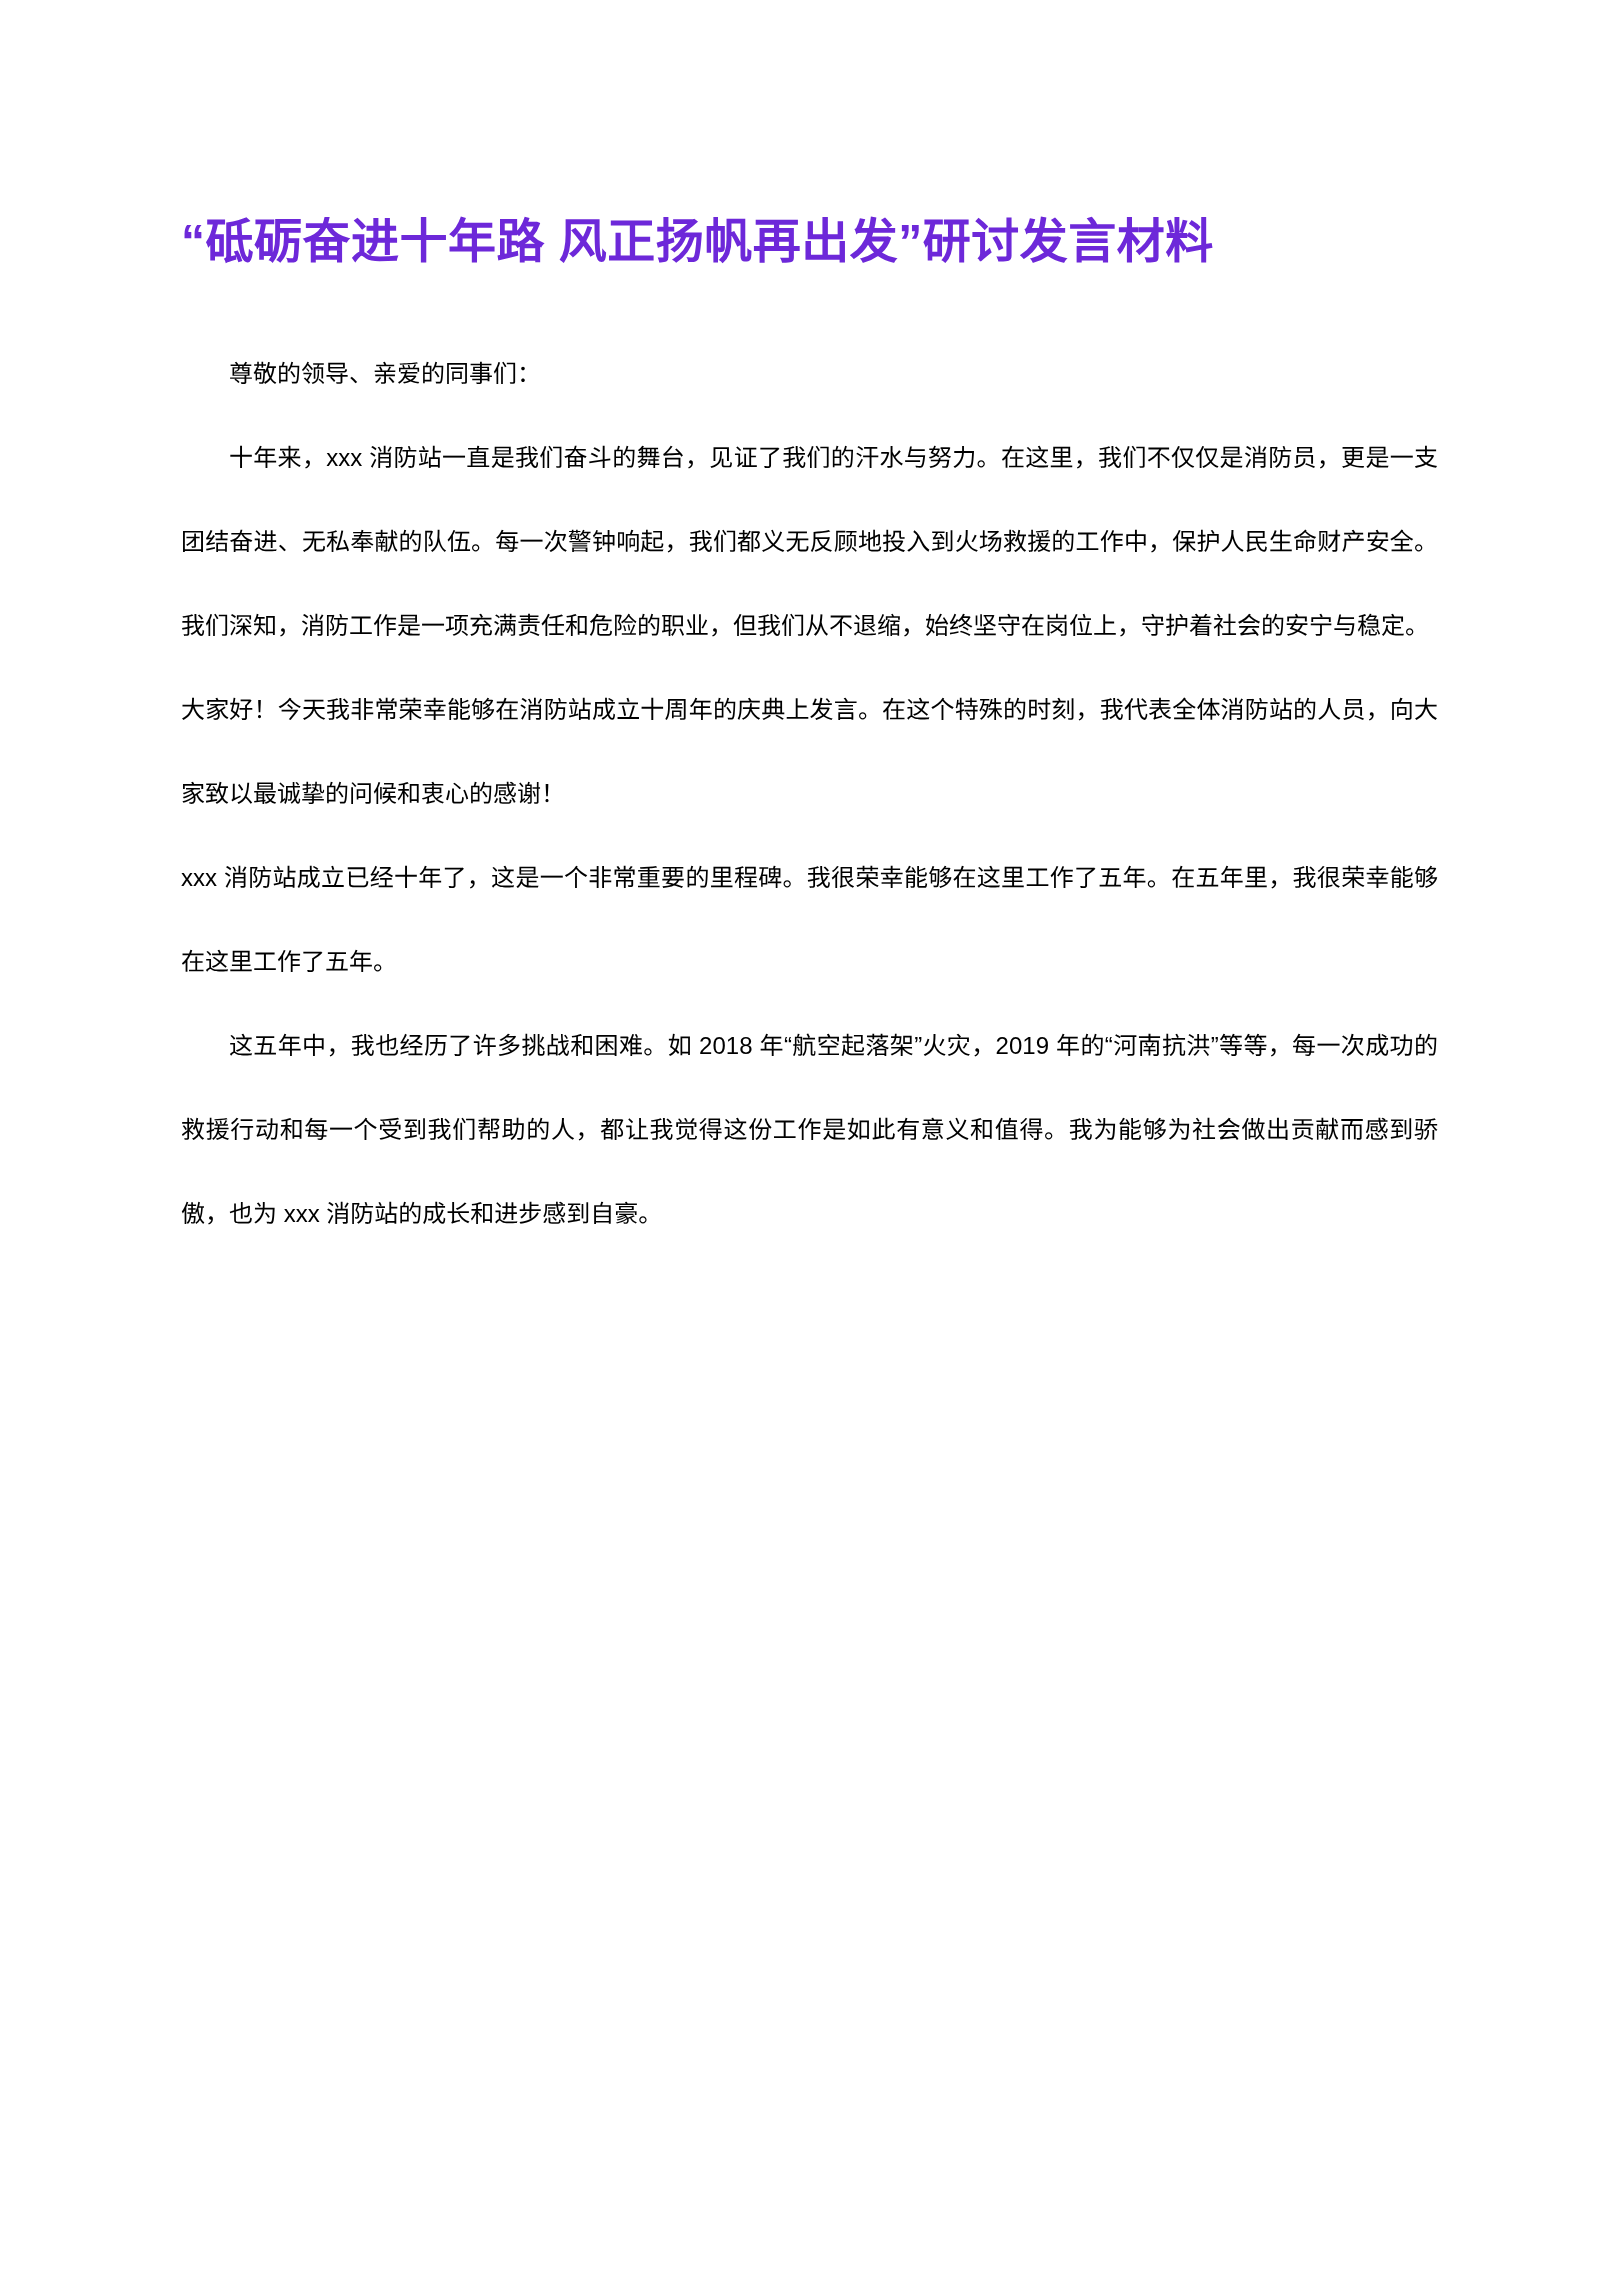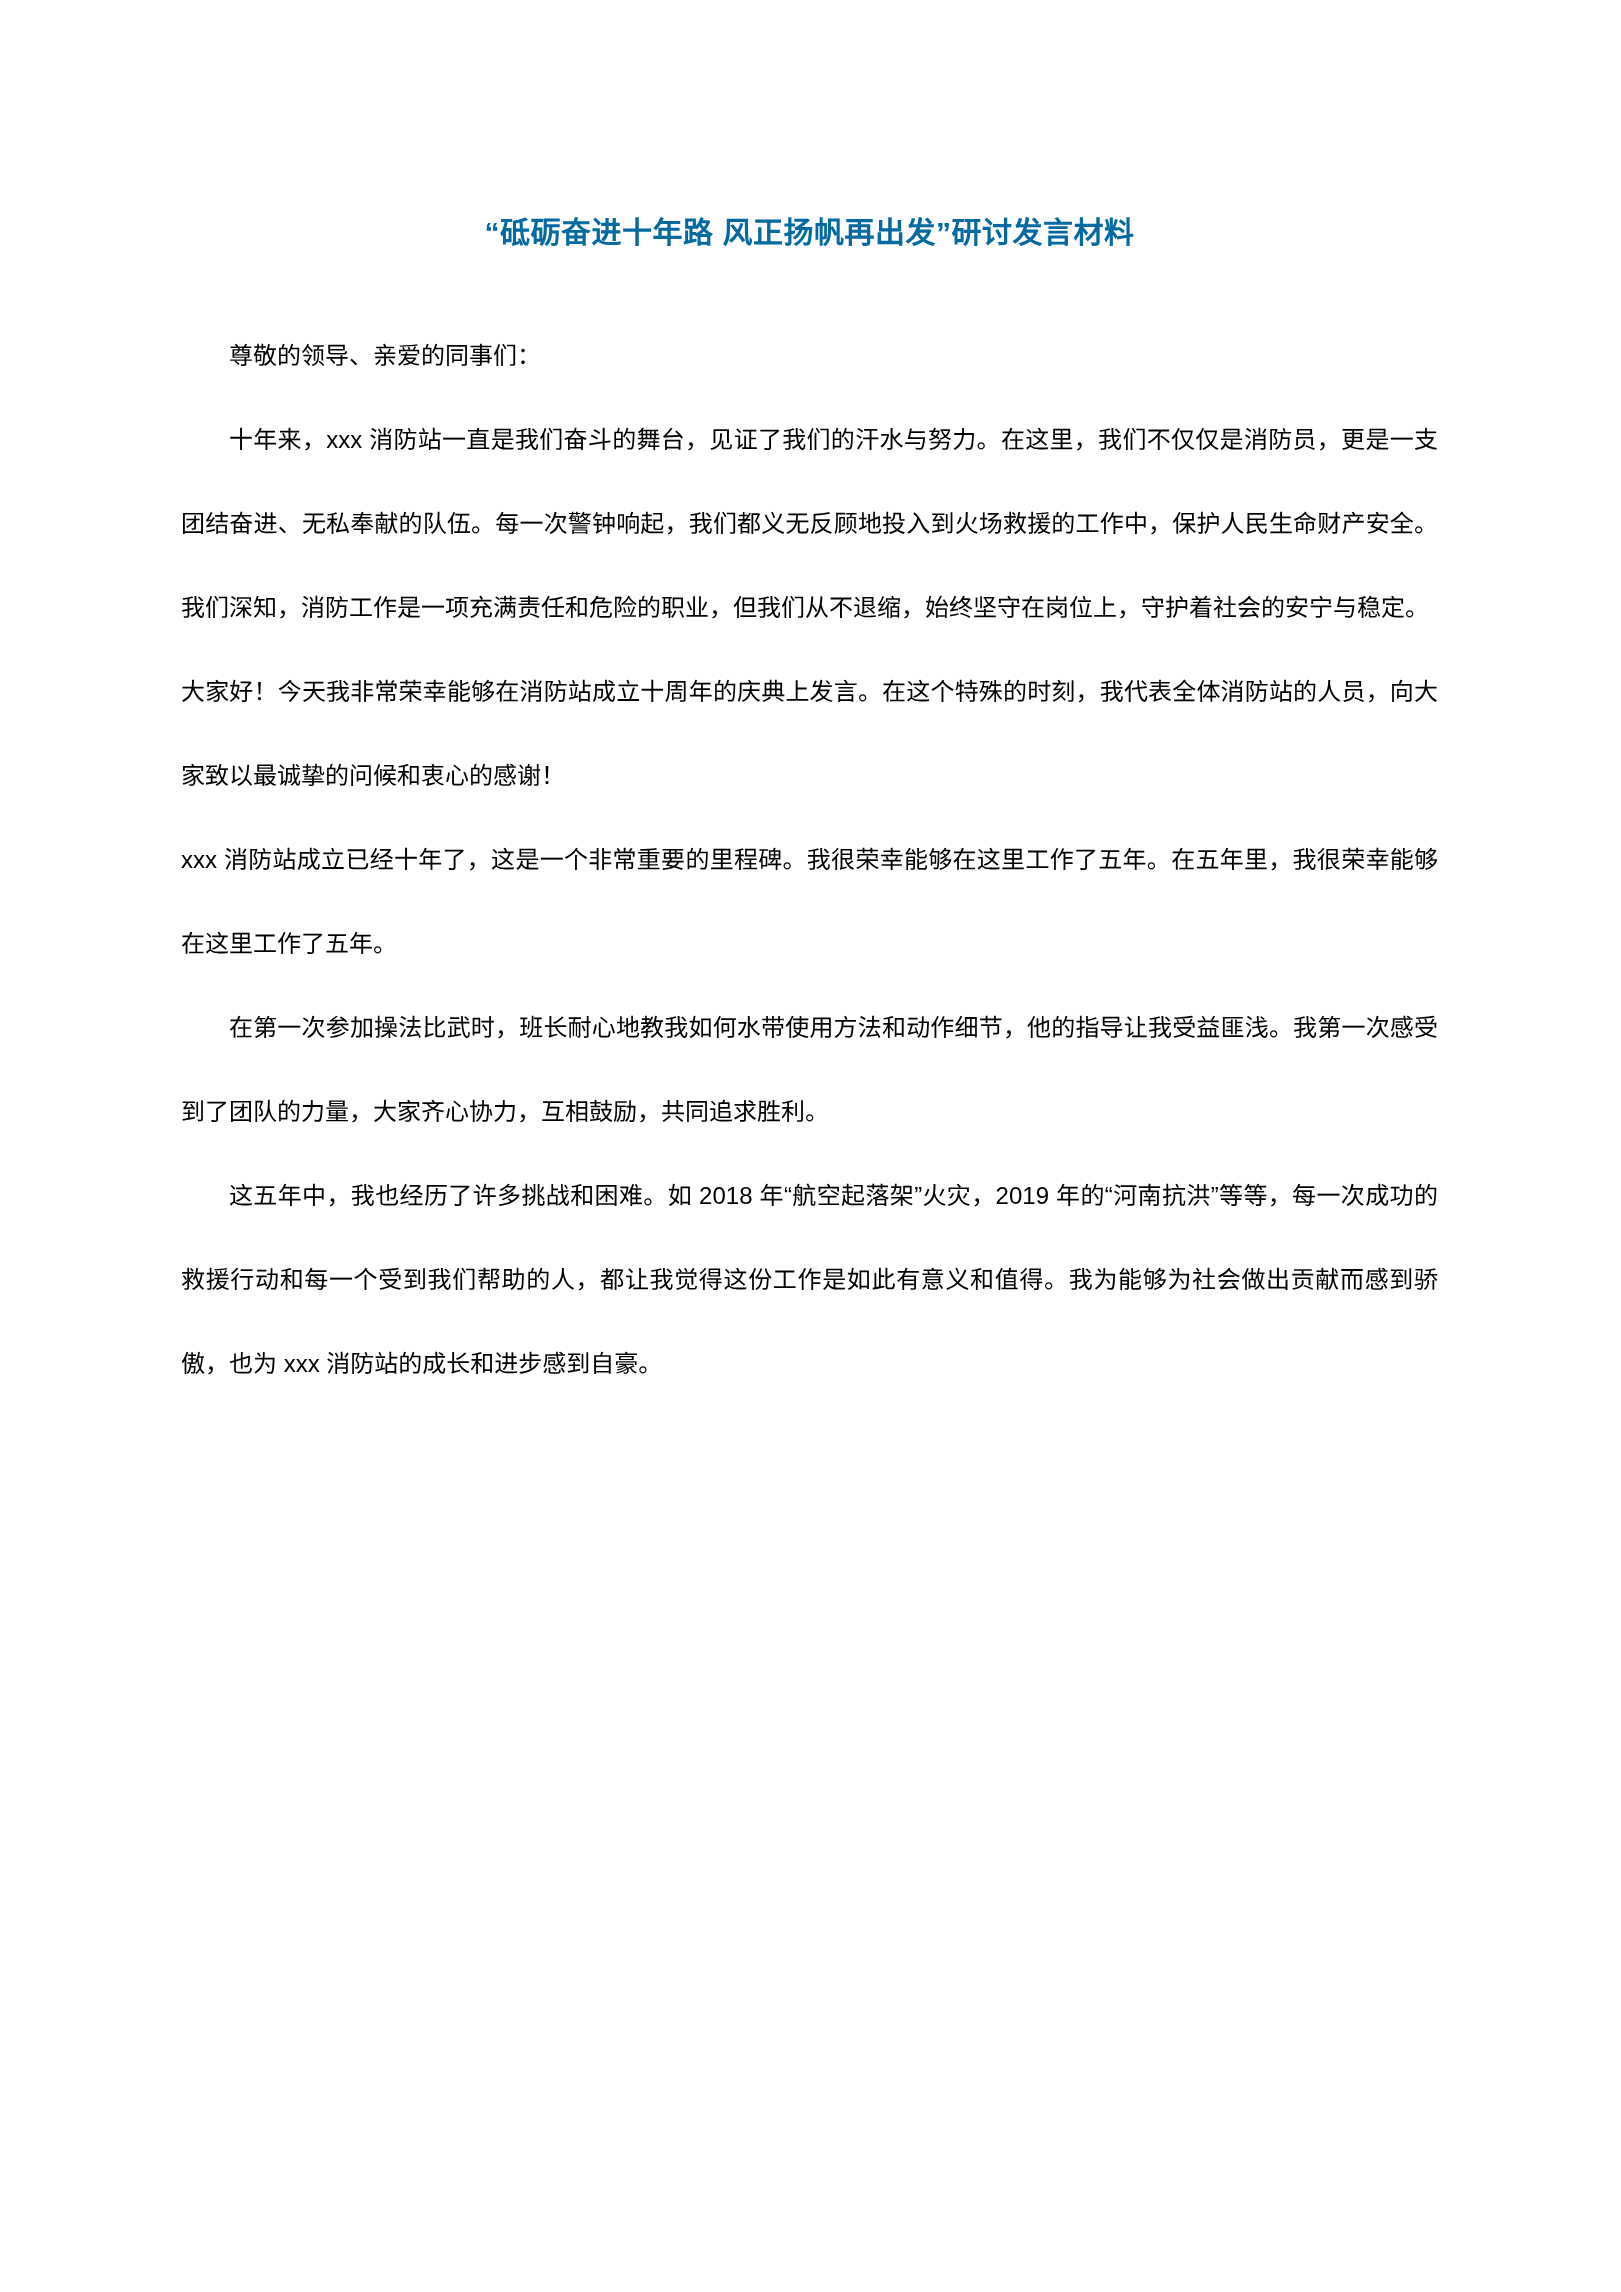--- a/index.html
+++ b/index.html
@@ -20,30 +20,30 @@
     overflow: hidden;
     box-sizing: border-box;
   }
   .doc-body {
     position: absolute;
     left: 181px;
     top: 0;
     width: 1257px;
   }
   .doc-title {
-    font-size: 30px;
+    font-size: 48px;
     font-weight: bold;
     line-height: 1;
     letter-spacing: 0.5px;
     margin: 0;
     padding-top: 218px;
     padding-bottom: 0;
     white-space: nowrap;
-    text-align: center;
-    color: #0369a1;
+    text-align: left;
+    color: #6d28d9;
   }
   .para {
     font-size: 24px;
     line-height: 84px;
     margin: 0;
     text-align: justify;
     text-justify: inter-ideograph;
     text-align-last: left;
     letter-spacing: 0px;
     color: #000000;
@@ -67,20 +67,19 @@
 
     <p class="para indent first-body">尊敬的领导、亲爱的同事们：</p>
 
     <p class="para indent">十年来，xxx 消防站一直是我们奋斗的舞台，见证了我们的汗水与努力。在这里，我们不仅仅是消防员，更是一支团结奋进、无私奉献的队伍。每一次警钟响起，我们都义无反顾地投入到火场救援的工作中，保护人民生命财产安全。我们深知，消防工作是一项充满责任和危险的职业，但我们从不退缩，始终坚守在岗位上，守护着社会的安宁与稳定。</p>
 
     <p class="para">大家好！今天我非常荣幸能够在消防站成立十周年的庆典上发言。在这个特殊的时刻，我代表全体消防站的人员，向大家致以最诚挚的问候和衷心的感谢！</p>
 
     <p class="para">xxx 消防站成立已经十年了，这是一个非常重要的里程碑。我很荣幸能够在这里工作了五年。在五年里，我很荣幸能够在这里工作了五年。</p>
 
 
-    <p class="para indent">在第一次参加操法比武时，班长耐心地教我如何水带使用方法和动作细节，他的指导让我受益匪浅。我第一次感受到了团队的力量，大家齐心协力，互相鼓励，共同追求胜利。</p>
 
     <p class="para indent">这五年中，我也经历了许多挑战和困难。如 2018 年“航空起落架”火灾，2019 年的“河南抗洪”等等，每一次成功的救援行动和每一个受到我们帮助的人，都让我觉得这份工作是如此有意义和值得。我为能够为社会做出贡献而感到骄傲，也为 xxx 消防站的成长和进步感到自豪。</p>
 
   </div>
 
 </div>
 
 
 </body></html>

